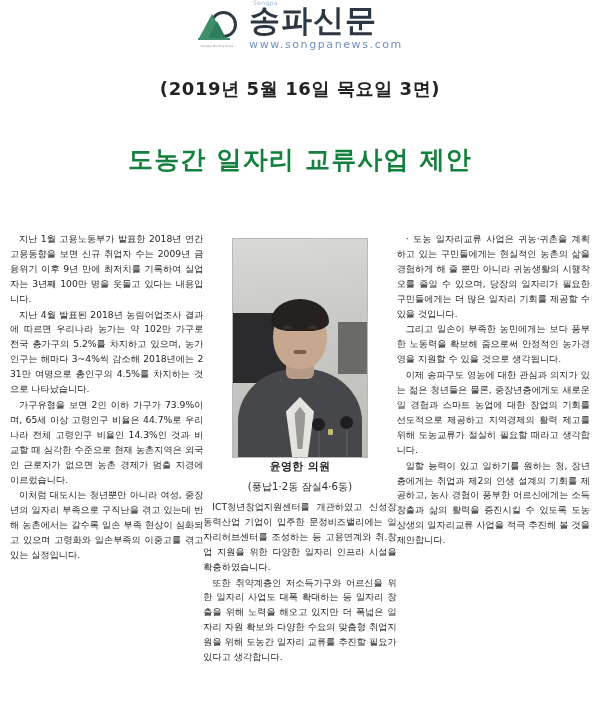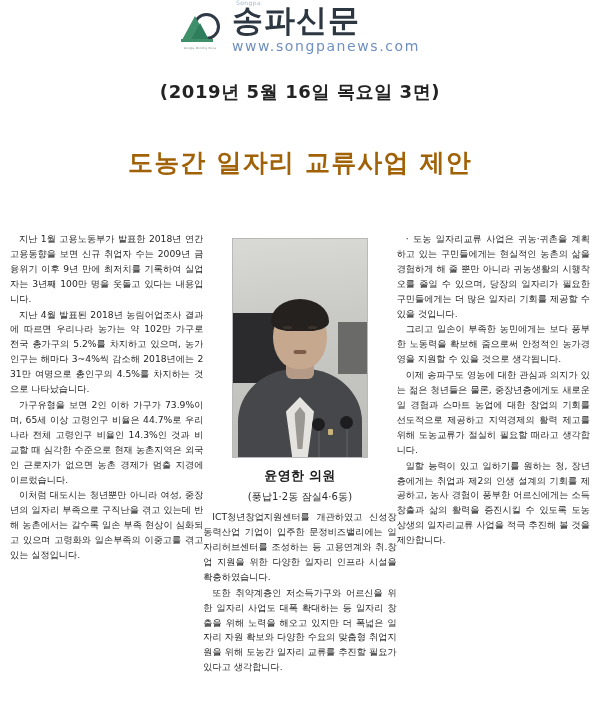--- a/index.html
+++ b/index.html
@@ -84,21 +84,21 @@
     font-size: 31px;
     font-weight: 700;
     letter-spacing: 1px;
     color: #2d3741;
     line-height: 1.05;
     font-family: "DejaVu Sans", "Liberation Sans", sans-serif;
   }
   .logo-url {
     margin-top: 1px;
     text-align: center;
-    font-size: 14px;
+    font-size: 11px;
     letter-spacing: 1.6px;
     color: #6f8fc0;
     font-family: "DejaVu Sans", "Liberation Sans", sans-serif;
   }
 
   
   .dateline {
     margin-top: 26px;
     text-align: center;
     font-size: 18px;
@@ -107,21 +107,21 @@
     color: #232323;
   }
 
   
   .headline {
     margin-top: 42px;
     text-align: center;
     font-size: 25px;
     font-weight: 700;
     letter-spacing: 1.2px;
-    color: #a16207;
+    color: #15803d;
     font-family: "DejaVu Serif", "Liberation Serif", serif;
   }
 
   
   .article {
     position: absolute;
     left: 10px; right: 10px;
     top: 232px; bottom: 2px;
     display: flex;
     gap: 0;
@@ -238,23 +238,22 @@
   .photo .mic-stem-l { left: 50%; margin-left: 18px; }
   .photo .mic-stem-r { left: 50%; margin-left: 46px; }
   .photo .pin {
     position: absolute; bottom: 22px;
     left: 50%; margin-left: 28px;
     width: 5px; height: 6px;
     background: #c9b37a; border-radius: 1px;
   }
 
   .photo-caption-name {
-    margin-top: 7px;
-    text-align: center;
-    font-size: 13px;
+    text-align: center;
+    font-size: 11px;
     font-weight: 700;
     color: #1b1b1b;
     letter-spacing: .3px;
   }
   .photo-caption-sub {
     margin-top: 3px;
     text-align: center;
     font-size: 10px;
     color: #2a2a2a;
     letter-spacing: .1px;

